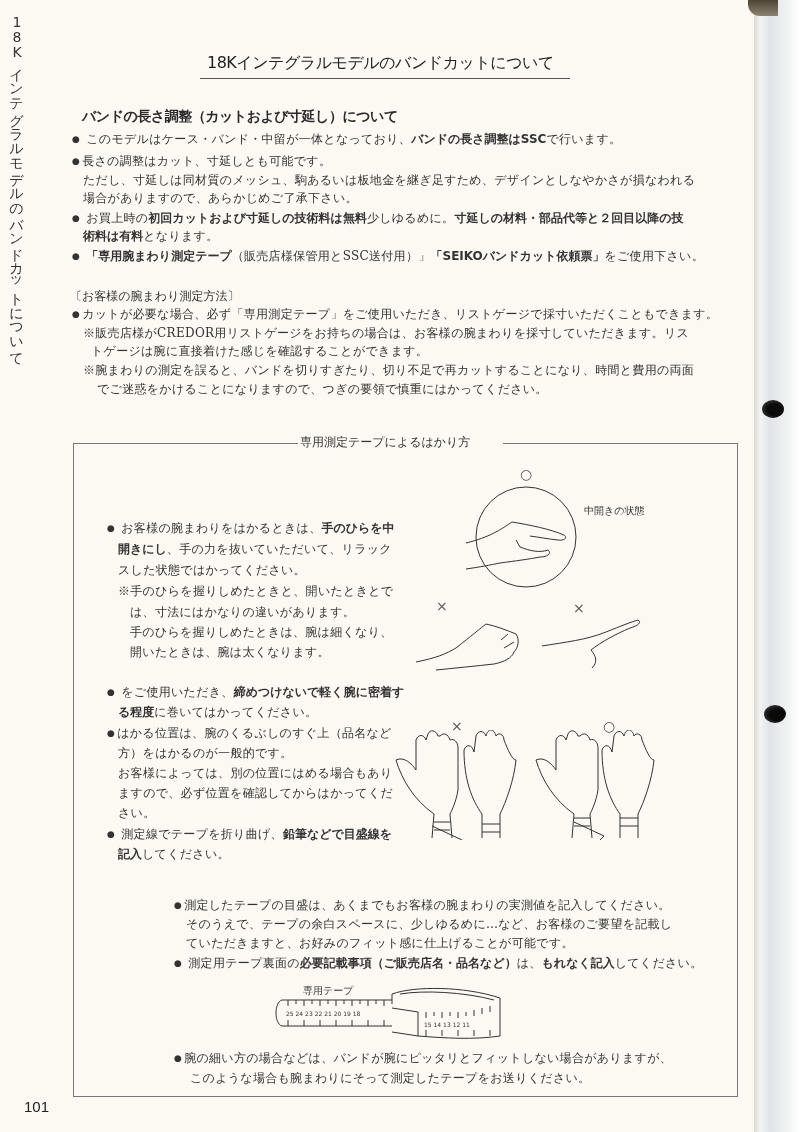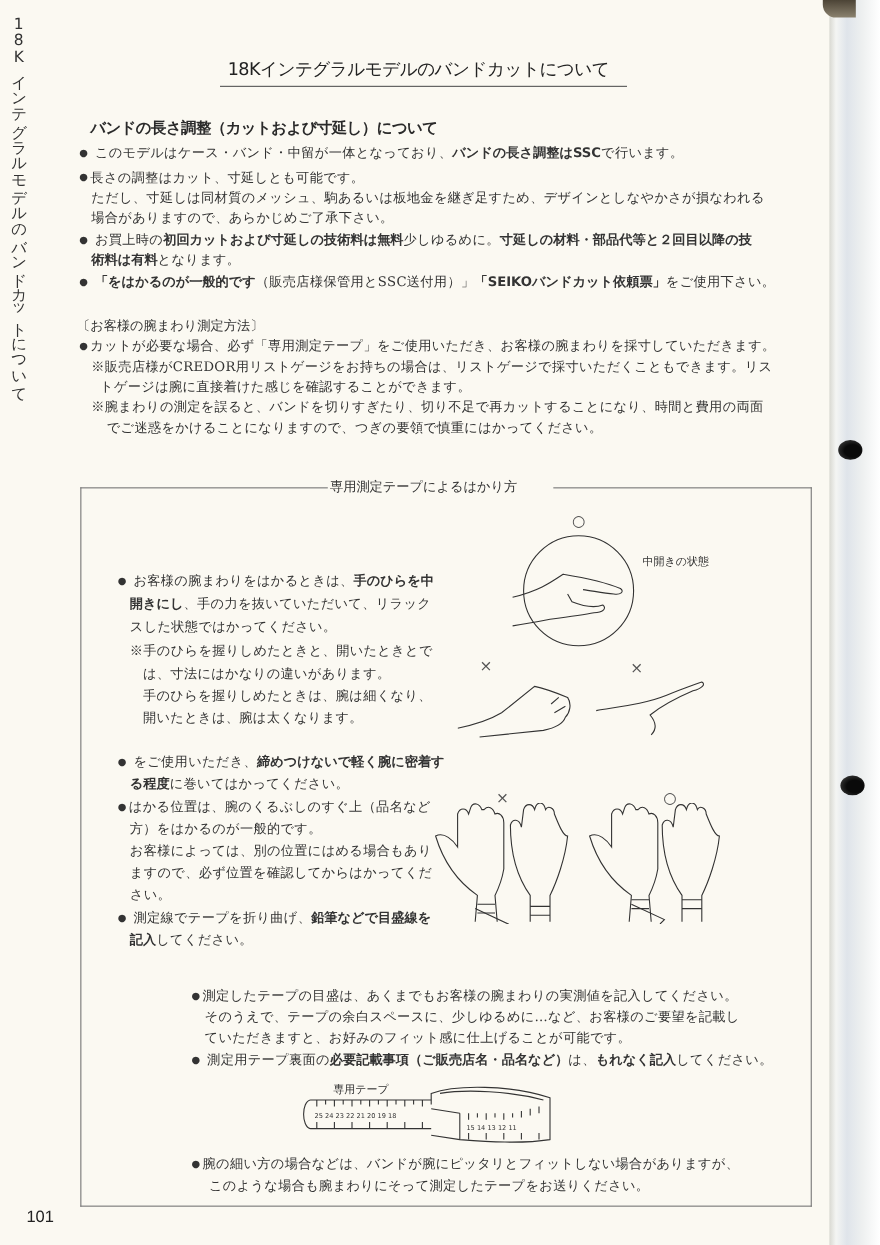--- a/index.html
+++ b/index.html
@@ -98,26 +98,26 @@
 <div class="txt bullet" style="left:72px; top:153px;text-align:right;">長さの調整はカット、寸延しとも可能です。</div>
 <div class="txt" style="left:83px; top:172px;">ただし、寸延しは同材質のメッシュ、駒あるいは板地金を継ぎ足すため、デザインとしなやかさが損なわれる</div>
 <div class="txt" style="left:83px; top:190px;">場合がありますので、あらかじめご了承下さい。</div>
 <div class="txt bullet" style="left:72px; top:210px;">
   <span>お買上時の</span><span class="b">初回カットおよび寸延しの技術料は無料</span><span>少しゆるめに。</span><span class="b">寸延しの材料・部品代等と２回目以降の技</span>
 </div>
 <div class="txt" style="left:83px; top:228px;">
   <span class="b">術料は有料</span><span>となります。</span>
 </div>
 <div class="txt bullet" style="left:72px; top:248px;">
-  <span class="b">「をはかるのが一般的です</span><span>（販売店様保管用とSSC送付用）」</span><span class="b">「SEIKOバンドカット依頼票」</span><span>をご使用下さい。</span>
+  <span class="b">「専用腕まわり測定テープ</span><span>（販売店様保管用とSSC送付用）」</span><span class="b">「SEIKOバンドカット依頼票」</span><span>をご使用下さい。</span>
 </div>
 
 <div class="subhead">〔お客様の腕まわり測定方法〕</div>
-<div class="txt bullet" style="left:72px; top:306px;">カットが必要な場合、必ず「専用測定テープ」をご使用いただき、お客様の腕まわりを採寸していただきます。</div>
-<div class="txt" style="left:83px; top:325px;">※販売店様がCREDOR用リストゲージをお持ちの場合は、リストゲージで採寸いただくこともできます。リス</div>
+<div class="txt bullet" style="left:72px; top:306px;">カットが必要な場合、必ず「専用測定テープ」をご使用いただき、リストゲージで採寸いただくこともできます。</div>
+<div class="txt" style="left:83px; top:325px;">※販売店様がCREDOR用リストゲージをお持ちの場合は、お客様の腕まわりを採寸していただきます。リス</div>
 <div class="txt" style="left:91px; top:343px;">トゲージは腕に直接着けた感じを確認することができます。</div>
 <div class="txt" style="left:83px; top:362px;">※腕まわりの測定を誤ると、バンドを切りすぎたり、切り不足で再カットすることになり、時間と費用の両面</div>
 <div class="txt" style="left:97px; top:381px;">でご迷惑をかけることになりますので、つぎの要領で慎重にはかってください。</div>
 
 <div class="box"></div>
 <div class="box-top-left"></div>
 <div class="box-top-right"></div>
 <div class="box-title">専用測定テープによるはかり方</div>
 
 <div class="txt bullet" style="left:107px; top:520px;">

